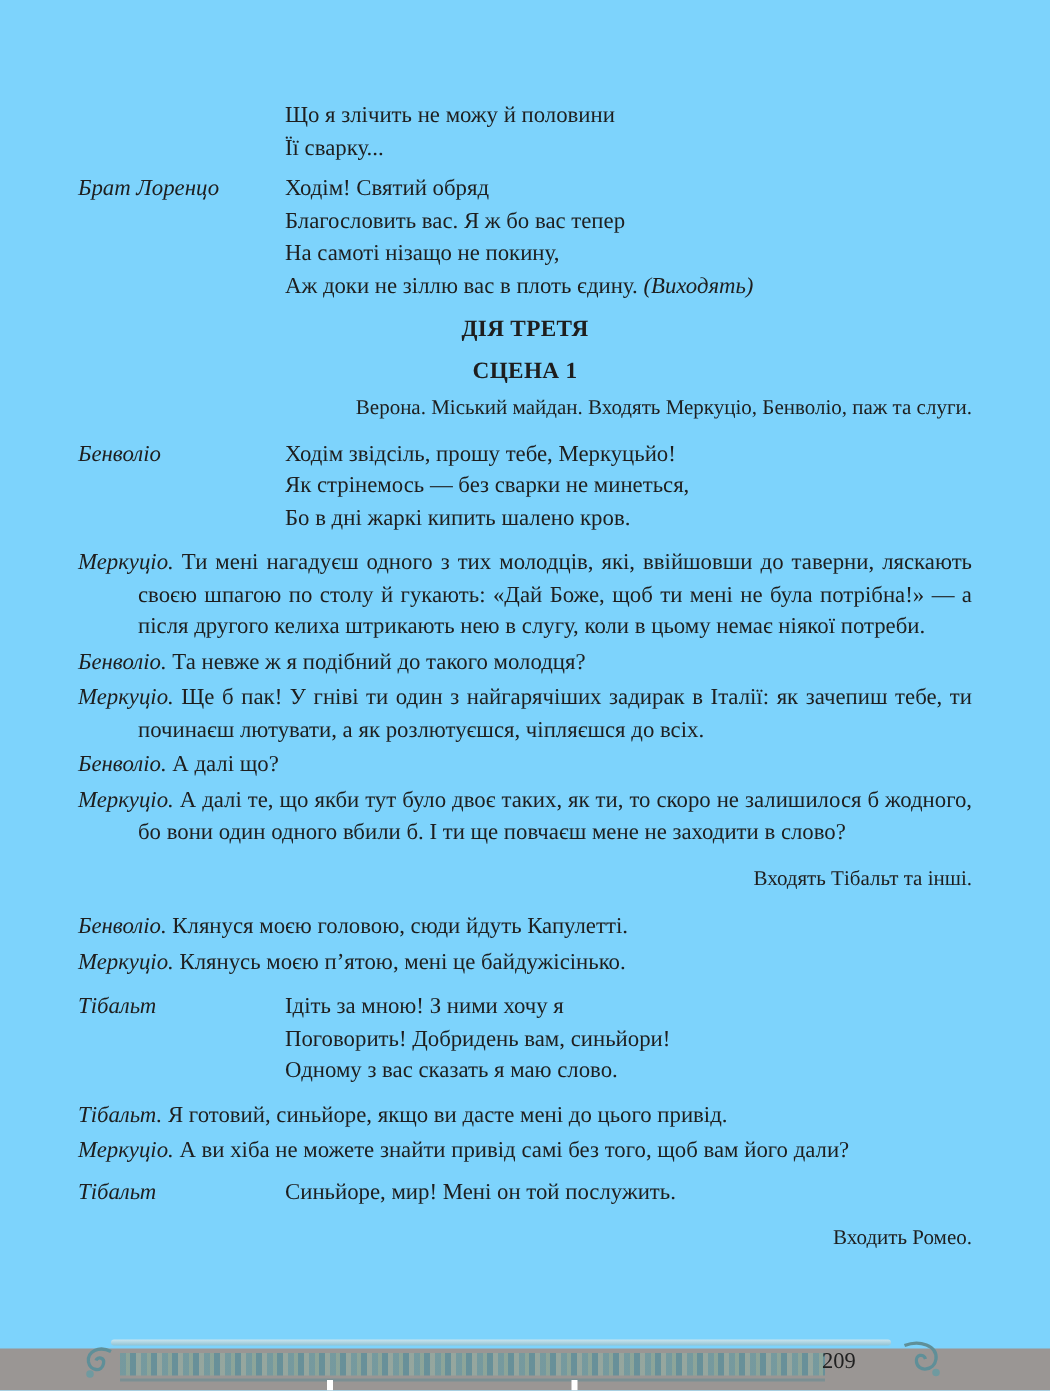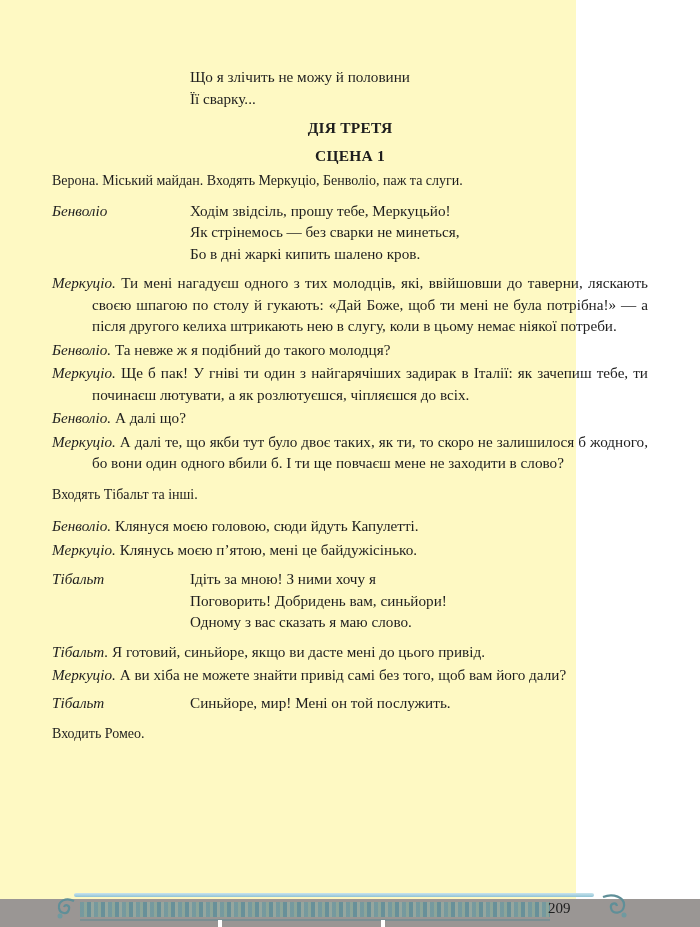--- a/index.html
+++ b/index.html
@@ -12,23 +12,23 @@
     background: #ffffff;
     position: relative;
     overflow: hidden;
     font-family: "Liberation Serif", "DejaVu Serif", serif;
     color: #1e1e1e;
   }
   .page {
     position: absolute;
     left: 0;
     top: 0;
-    width: 576px;
+    width: 700px;
     height: 927px;
-    background: #fef9c3;
+    background: #7dd3fc;
     font-family: Liberation Serif, serif;
   }
   .content {
     position: absolute;
     left: 52px;
     top: 66px;
     width: 596px;
     font-size: 15.2px;
     line-height: 21.5px;
   }
@@ -54,21 +54,21 @@
   }
   .heading {
     text-align: center;
     font-weight: bold;
     font-size: 15.5px;
     letter-spacing: 0.2px;
   }
   .heading.act { margin-top: 8px; margin-bottom: 6px; }
   .heading.scene { margin-bottom: 4px; }
   .stage-direction {
-    text-align: left;
+    text-align: right;
     font-size: 14px;
     margin-bottom: 8px;
   }
   .stage-direction.spaced {
     margin-top: 10px;
     margin-bottom: 10px;
   }
   
   .prose {
     text-align: justify;
@@ -159,20 +159,29 @@
   <div class="content">
 
     <div class="verse-block">
       <div class="speaker"></div>
       <div class="lines">
         <span class="verse-line">Що я злічить не можу й половини</span>
         <span class="verse-line">Її сварку...</span>
       </div>
     </div>
 
+    <div class="verse-block">
+      <div class="speaker">Брат Лоренцо</div>
+      <div class="lines">
+        <span class="verse-line">Ходім! Святий обряд</span>
+        <span class="verse-line">Благословить вас. Я ж бо вас тепер</span>
+        <span class="verse-line">На самоті нізащо не покину,</span>
+        <span class="verse-line"><span>Аж доки не зіллю вас в плоть єдину.</span> <span class="stage-inline">(Виходять)</span></span>
+      </div>
+    </div>
 
     <div class="heading act">ДІЯ ТРЕТЯ</div>
     <div class="heading scene">СЦЕНА 1</div>
     <div class="stage-direction">Верона. Міський майдан. Входять Меркуціо, Бенволіо, паж та слуги.</div>
 
     <div class="verse-block" style="margin-bottom:8px;">
       <div class="speaker">Бенволіо</div>
       <div class="lines">
         <span class="verse-line">Ходім звідсіль, прошу тебе, Меркуцьйо!</span>
         <span class="verse-line">Як стрінемось — без сварки не минеться,</span>

